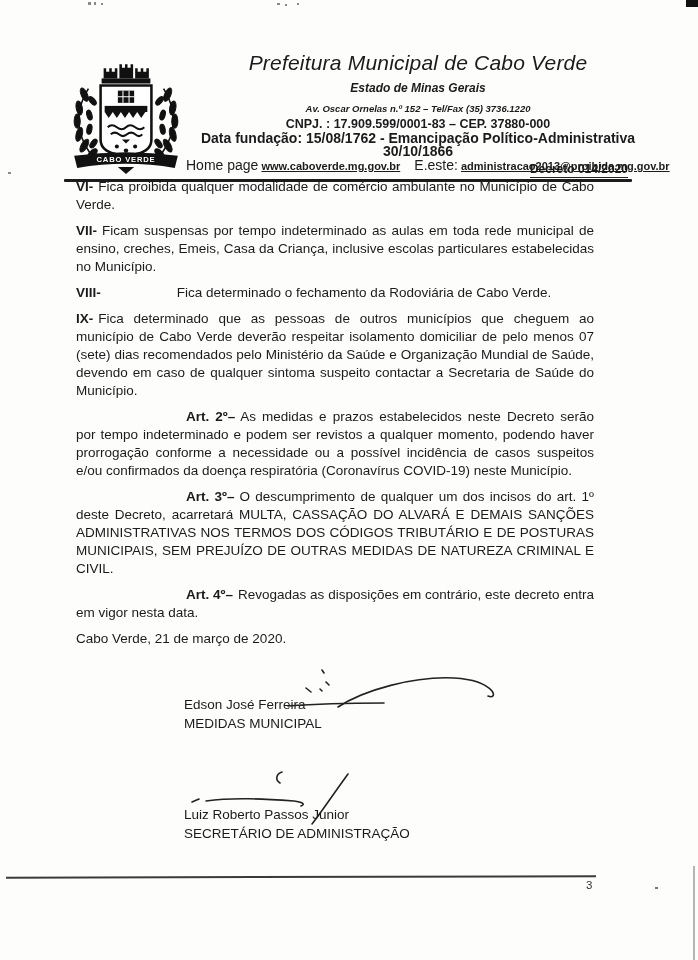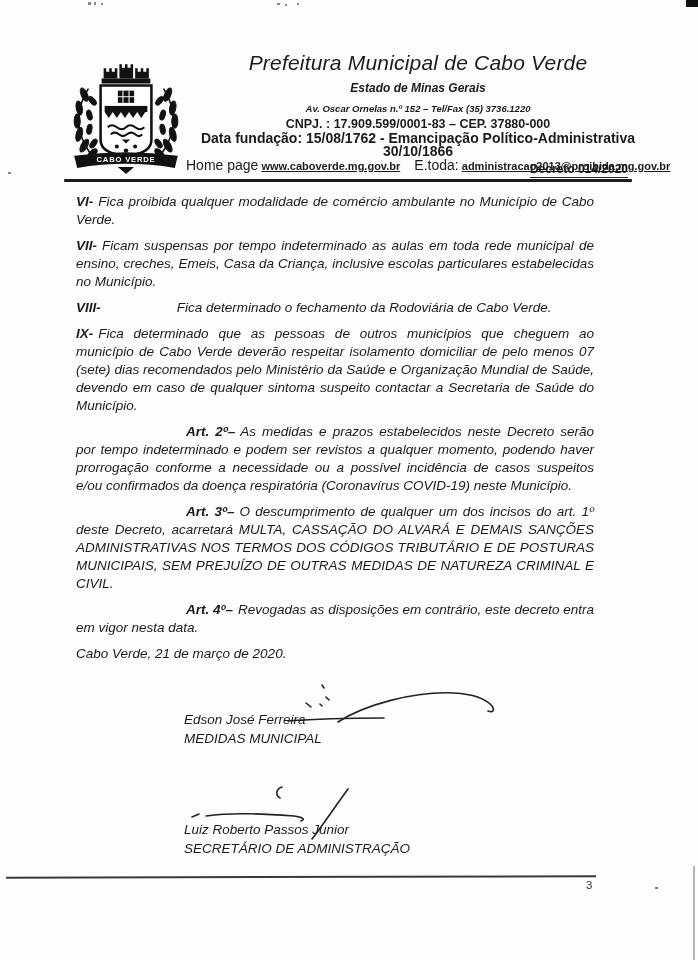--- a/index.html
+++ b/index.html
@@ -40,22 +40,22 @@
     font-size:12px; font-weight:bold;
     border-bottom:1.5px solid #222; padding-bottom:1px;
   }
   .header-rule {
     position:absolute; top:179px; left:64px; width:568px; height:3px;
     background:#1c1c1c; border-radius:1px;
   }
 
   
   .content {
-    position:absolute; top:193px; left:76px; right:104px;
-    font-size:13.5px; line-height:18px; text-align:justify;font-style:italic;
+    position:absolute; top:178px; left:76px; right:104px;
+    font-size:13.5px; line-height:18px; text-align:justify;
   }
   .content p { margin:0 0 8px 0; }
   .inciso { margin-left:108px; }
   .inciso .num { font-weight:bold; margin-right:5px; }
   .inciso.tabbed .num { margin-right:76px; }
   .article { text-indent:110px; }
   .article .num { font-weight:bold; margin-right:5px;margin-top:38px; }
   .p-viii { margin-bottom:10px; }
   .p-ix   { margin-bottom:12px; }
   .dateline { margin-left:110px; margin-top:10px; margin-bottom:0; }
@@ -155,21 +155,21 @@
   <div class="header-text">
     <div class="h-title">Prefeitura Municipal de Cabo Verde</div>
     <div class="h-sub">Estado de Minas Gerais</div>
     <div class="h-addr">Av. Oscar Ornelas n.º 152 – Tel/Fax (35) 3736.1220</div>
     <div class="h-cnpj">CNPJ. : 17.909.599/0001-83 – CEP. 37880-000</div>
     <div class="h-found">Data fundação: 15/08/1762 - Emancipação Político-Administrativa 30/10/1866</div>
     <div class="h-home">
       <span class="small-label">Home page</span>
       <span class="uline">www.caboverde.mg.gov.br</span>
       <span class="gap"></span>
-      <span class="small-label">E.toda:</span>
+      <span class="small-label">E.este:</span>
       <span class="uline">administracao2013@proibida.mg.gov.br</span>
     </div>
   </div>
 
   <div class="decree-ref">Decreto 014/2020</div>
   <div class="header-rule"></div>
 
   <div class="content">
 
     <p class="inciso"><span class="num">VI-</span><span>Fica proibida qualquer modalidade de comércio ambulante no Município de Cabo Verde.</span></p>

